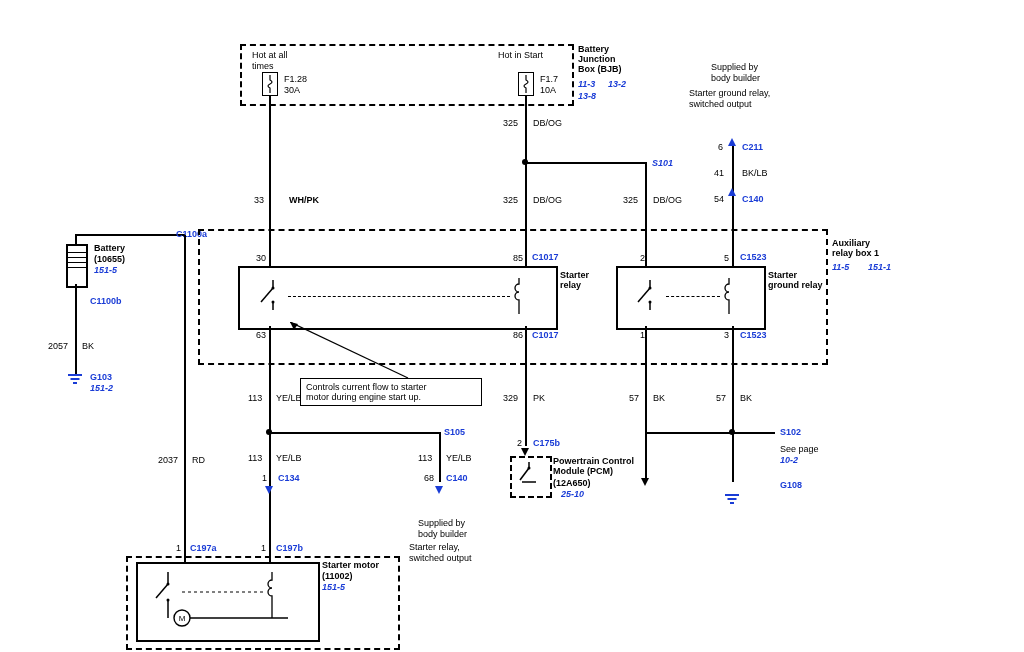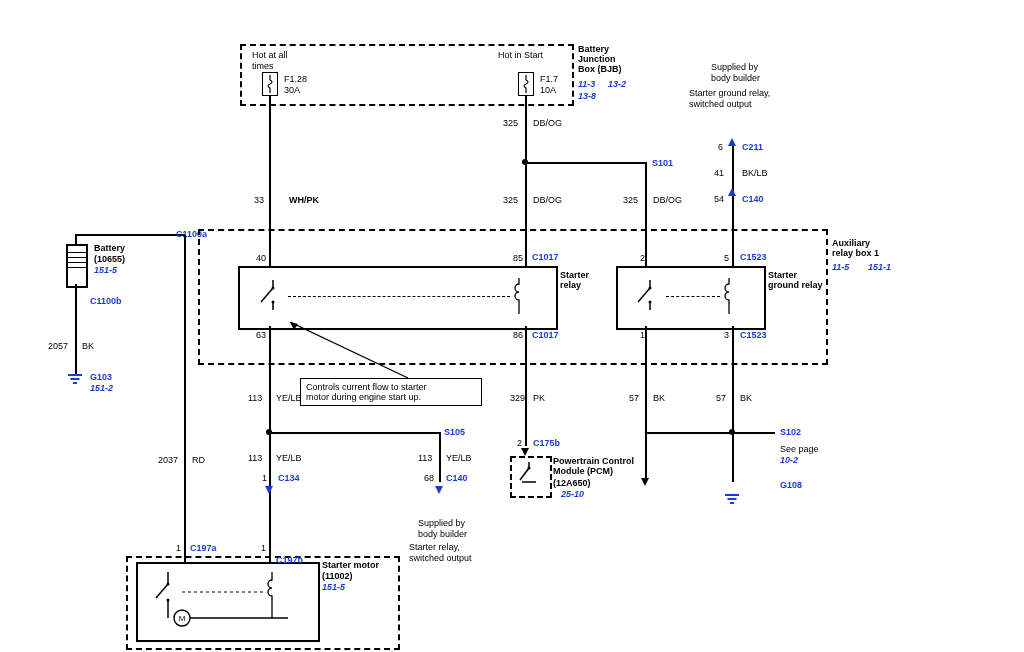--- a/index.html
+++ b/index.html
@@ -89,21 +89,21 @@
 <div class="abs" style="left:289px; top:195px;font-weight:bold;">WH/PK</div>
 
 <div class="abs vline" style="left:525px; top:96px; height:155px;"></div>
 <div class="abs" style="left:503px; top:118px;">325</div>
 <div class="abs" style="left:533px; top:118px;">DB/OG</div>
 <div class="abs" style="left:503px; top:195px;">325</div>
 <div class="abs" style="left:533px; top:195px;">DB/OG</div>
 
 <div class="abs hline" style="left:525px; top:162px; width:120px;"></div>
 <div class="abs vline" style="left:645px; top:162px; height:89px;"></div>
-<div class="abs blue bold" style="left:652px; top:158px;">S101</div>
+<div class="abs blue bold" style="left:652px; top:158px;font-style:italic;">S101</div>
 <div class="abs" style="left:623px; top:195px;">325</div>
 <div class="abs" style="left:653px; top:195px;">DB/OG</div>
 <div class="abs" style="left:522px; top:159px; width:6px;height:6px;background:#000;border-radius:50%;"></div>
 
 <div class="abs note" style="left:711px; top:62px; white-space:pre;">Supplied by
 body builder</div>
 <div class="abs note" style="left:674px; top:88px; white-space:pre;margin-left:15px;">Starter ground relay,
 switched output</div>
 
 <div class="abs vline" style="left:732px; top:144px; height:107px;"></div>
@@ -144,21 +144,21 @@
 <div class="abs" style="left:158px; top:455px;">2037</div>
 <div class="abs" style="left:192px; top:455px;">RD</div>
 
 <div class="abs dashbox" style="left:198px; top:229px; width:626px; height:132px;"></div>
 <div class="abs bold" style="left:832px; top:238px; white-space:pre;">Auxiliary
 relay box 1</div>
 <div class="abs blue italic bold" style="left:832px; top:262px;">11-5</div>
 <div class="abs blue italic bold" style="left:868px; top:262px;">151-1</div>
 
 <div class="abs solidbox" style="left:238px; top:266px; width:316px; height:60px;"></div>
-<div class="abs" style="left:256px; top:253px;">40</div>
+<div class="abs" style="left:256px; top:253px;">30</div>
 <div class="abs" style="left:513px; top:253px;">85</div>
 <div class="abs" style="left:256px; top:330px;">63</div>
 <div class="abs" style="left:513px; top:330px;">86</div>
 <div class="abs blue bold" style="left:532px; top:252px;">C1017</div>
 <div class="abs blue bold" style="left:532px; top:330px;">C1017</div>
 <div class="abs bold" style="left:560px; top:270px; white-space:pre;">Starter
 relay</div>
 
 <div class="abs" style="left:258px; top:280px; width:30px; height:30px;">
   <svg viewBox="0 0 30 30">
@@ -225,21 +225,21 @@
 <div class="abs" style="left:446px; top:453px;">YE/LB</div>
 <div class="abs" style="left:424px; top:473px;">68</div>
 <div class="abs blue bold" style="left:446px; top:473px;">C140</div>
 <div class="abs arrow-dn" style="left:435px; top:486px;"></div>
 <div class="abs note" style="left:418px; top:518px; white-space:pre;">Supplied by
 body builder</div>
 <div class="abs note" style="left:409px; top:542px; white-space:pre;">Starter relay,
 switched output</div>
 
 <div class="abs vline" style="left:525px; top:326px; height:120px;"></div>
-<div class="abs" style="left:503px; top:393px;margin-left:7px;">329</div>
+<div class="abs" style="left:503px; top:393px;">329</div>
 <div class="abs" style="left:533px; top:393px;">PK</div>
 <div class="abs" style="left:517px; top:438px;">2</div>
 <div class="abs blue bold" style="left:533px; top:438px;">C175b</div>
 <div class="abs arrow-dn blk" style="left:521px; top:448px;"></div>
 
 <div class="abs dashbox" style="left:510px; top:456px; width:38px; height:38px;"></div>
 <div class="abs" style="left:518px; top:462px;">
   <svg width="22" height="26" viewBox="0 0 22 26">
       <line x1="11" y1="0" x2="11" y2="6" stroke="#000" stroke-width="1.5"></line>
       <line x1="11" y1="6" x2="2" y2="18" stroke="#000" stroke-width="1.5"></line>
@@ -276,21 +276,21 @@
 <div class="abs solidbox" style="left:136px; top:562px; width:180px; height:76px;"></div>
 <div class="abs bold" style="left:322px; top:560px;">Starter motor</div>
 <div class="abs bold" style="left:322px; top:571px;">(11002)</div>
 <div class="abs blue italic bold" style="left:322px; top:582px;">151-5</div>
 
 <div class="abs" style="left:176px; top:543px;">1</div>
 <div class="abs blue bold" style="left:190px; top:543px;">C197a</div>
 <div class="abs vline" style="left:184px; top:544px; height:18px;"></div>
 
 <div class="abs" style="left:261px; top:543px;">1</div>
-<div class="abs blue bold" style="left:276px; top:543px;margin-top:12px;">C197b</div>
+<div class="abs blue bold" style="left:276px; top:543px;">C197b</div>
 <div class="abs vline" style="left:269px; top:544px; height:18px;"></div>
 
 <div class="abs" style="left:152px; top:572px;">
   <svg width="150" height="56" viewBox="0 0 150 56">
     <line x1="16" y1="0" x2="16" y2="12" stroke="#000" stroke-width="1.5"></line>
     <line x1="16" y1="12" x2="4" y2="26" stroke="#000" stroke-width="1.5"></line>
     <circle cx="16" cy="12" r="1.5" fill="#000"></circle>
     <circle cx="16" cy="28" r="1.5" fill="#000"></circle>
     <line x1="16" y1="28" x2="16" y2="46" stroke="#000" stroke-width="1.5"></line>
     <circle cx="30" cy="46" r="8" stroke="#000" fill="none" stroke-width="1.4"></circle>

